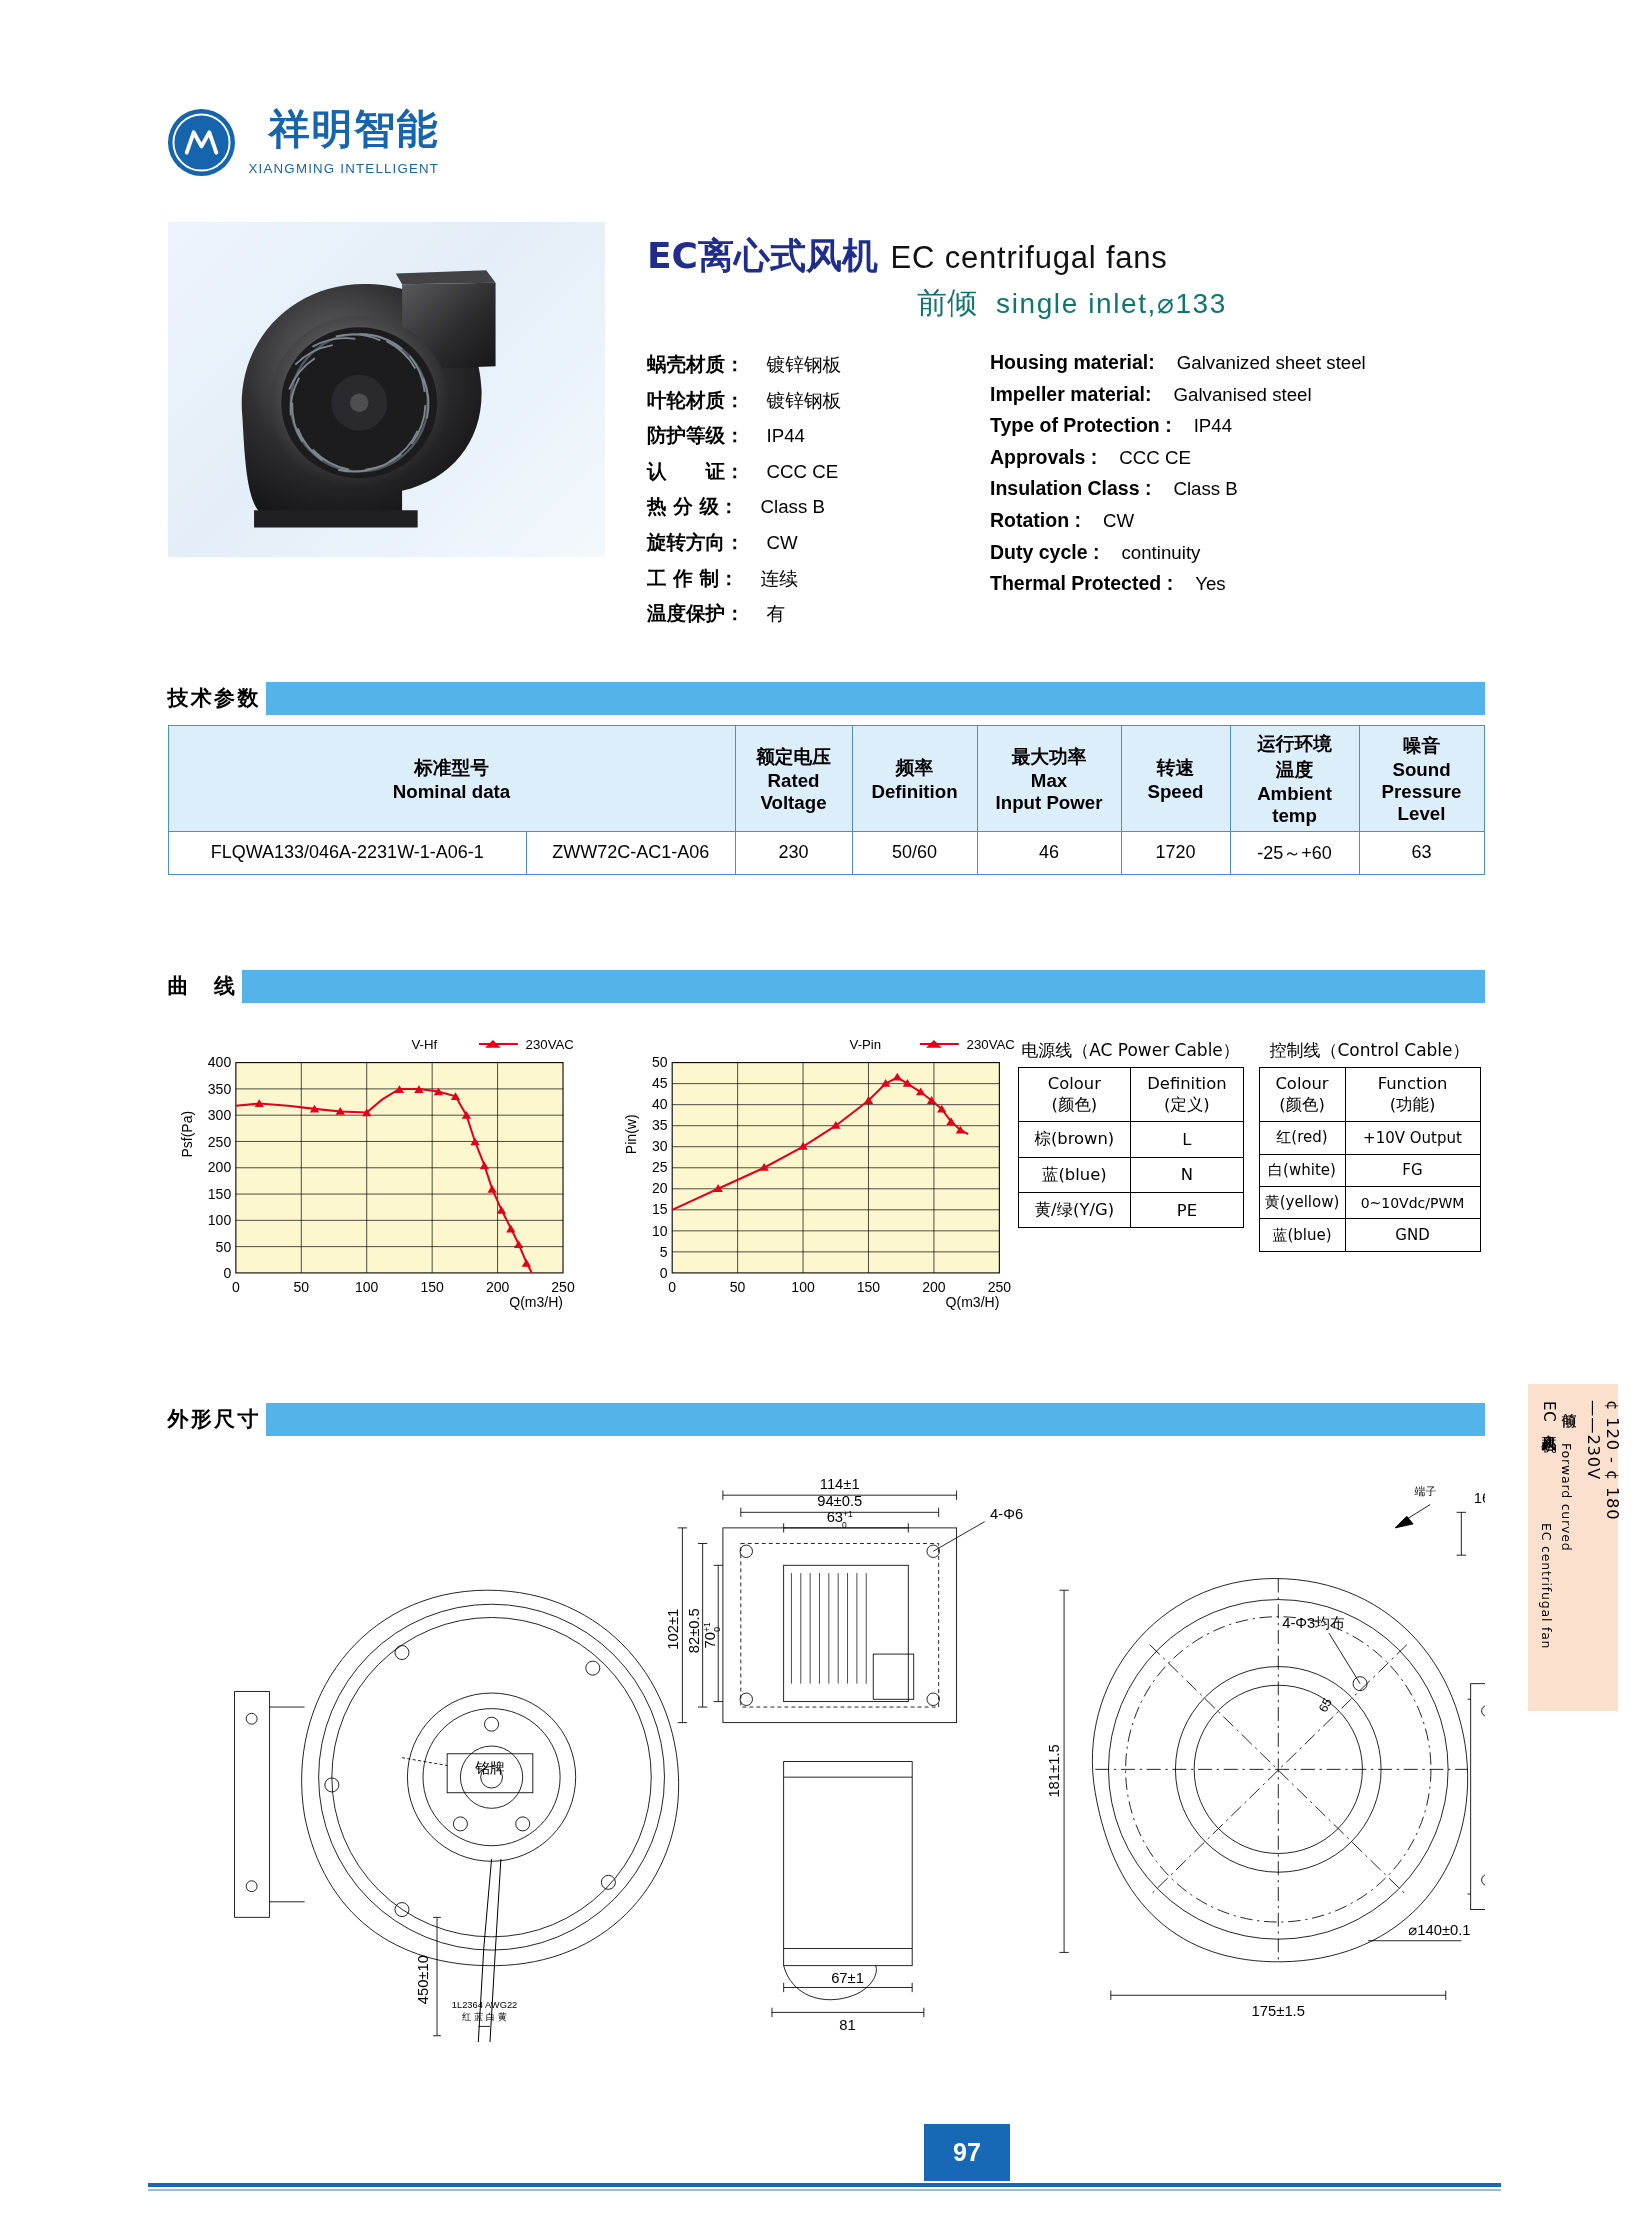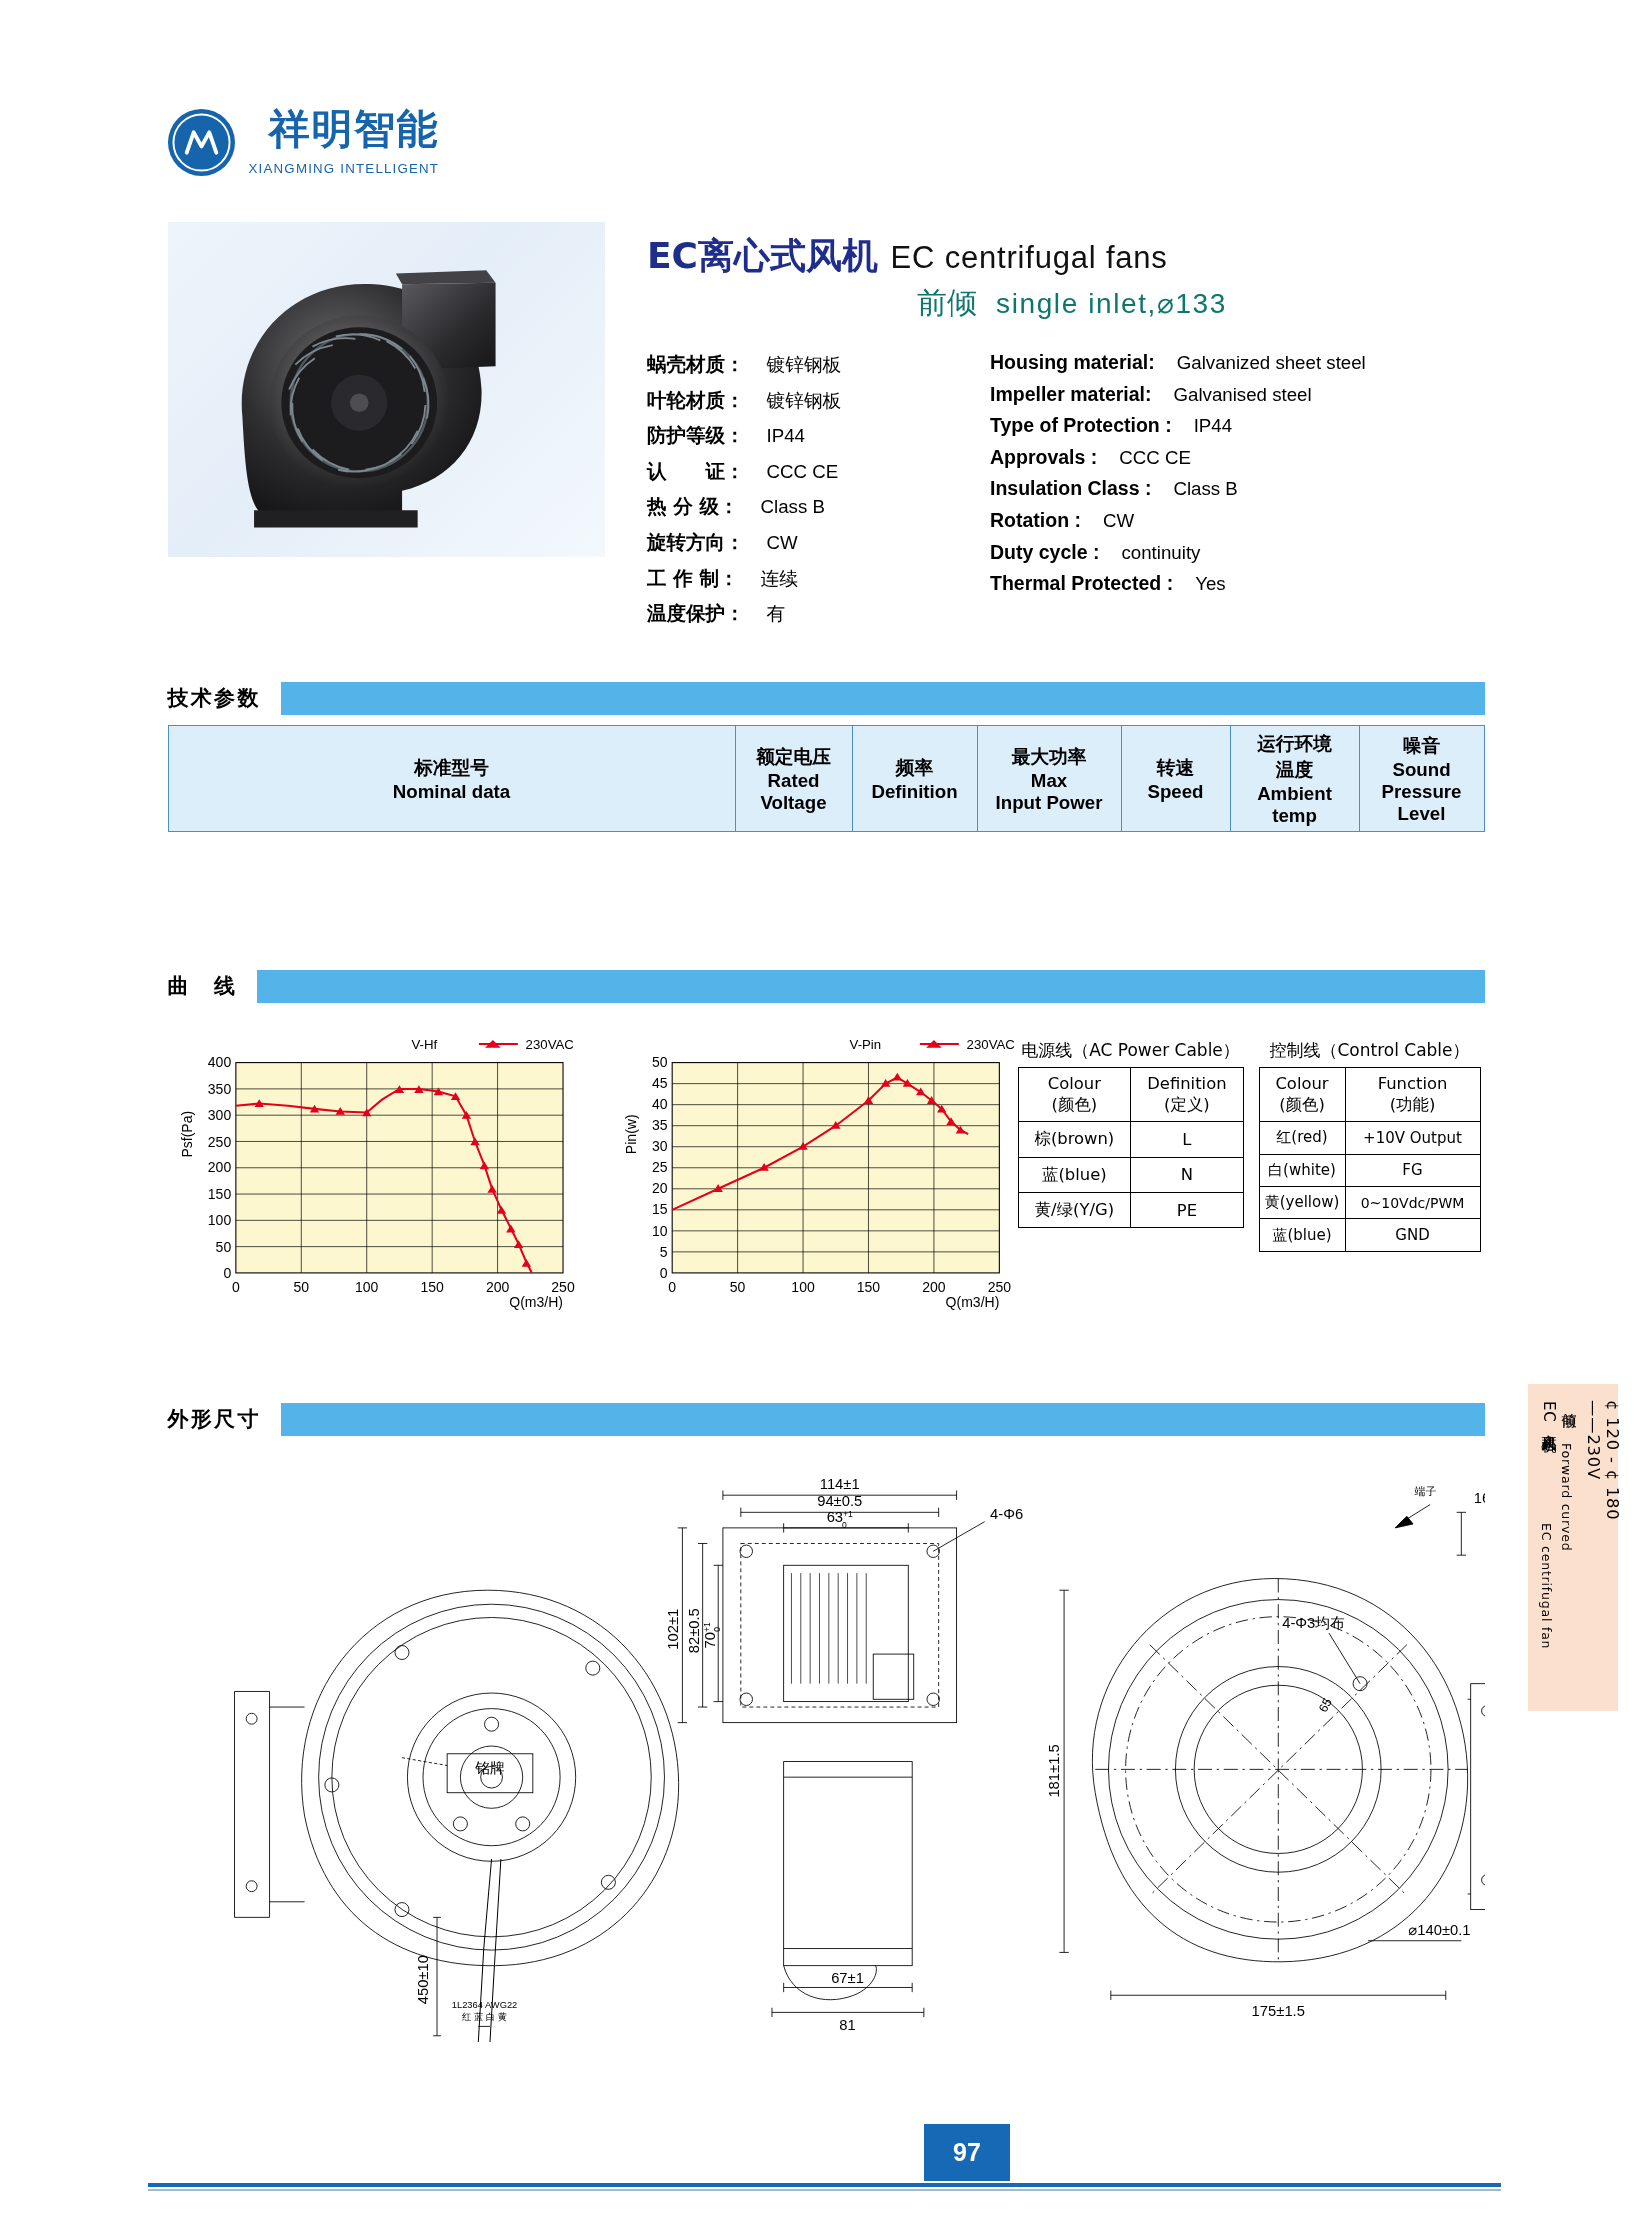--- a/index.html
+++ b/index.html
@@ -47,21 +47,21 @@
   .spec-row { display:flex; align-items:baseline; margin-bottom:8.6px; font-size:19.5px; }
   .spec-k-cn { font-family:"DejaVu Sans", sans-serif; font-weight:600; white-space:nowrap; }
   .spec-v { margin-left:22px; font-family:"Liberation Sans", sans-serif; font-size:18.7px;}
   .spec-k-en { font-weight:bold; font-size:19.5px; white-space:nowrap; }
 
   
   .sec { position:absolute; left:19.5px; width:1317px; height:33px; }
   .sec .label {
     position:absolute; left:0; top:0; height:33px; line-height:33px;
     font-size:21px; font-weight:bold; font-family:"DejaVu Sans", sans-serif;
-    background:#fff; padding-right:20px; z-index:2; letter-spacing:2.3px;
+    background:#fff; padding-right:5px; z-index:2; letter-spacing:2.3px;
   }
   .sec .bar { position:absolute; left:0; top:0; height:33px; width:100%; background:#54b4ea; }
 
   
   .tbl { position:absolute; left:19.5px; width:1317px; border-collapse:collapse; }
   .tbl td, .tbl th { border:0.8px solid #4a90c4; text-align:center; font-family:"Liberation Sans", sans-serif; }
   .tbl .hd { background:#ddeefb; font-size:18.7px; font-weight:bold; padding:4.7px 1.6px; }
   .tbl .hd .cn { font-family:"DejaVu Sans", sans-serif; display:block; }
   .tbl .hd .en { display:block; font-weight:bold; }
   .tbl .sub { background:#ddeefb; font-size:18px; font-weight:bold; padding:5.5px 1.6px; font-family:"DejaVu Sans", sans-serif;}
@@ -289,20 +289,30 @@
         </td>
         <td class="hd" style="width:129px">
           <span class="cn">运行环境<br>温度</span>
           <span class="en">Ambient<br>temp</span>
         </td>
         <td class="hd" style="width:125px">
           <span class="cn">噪音</span>
           <span class="en">Sound<br>Pressure<br>Level</span>
         </td>
       </tr>
+      <tr>
+        <td class="val">FLQWA133/046A-2231W-1-A06-1</td>
+        <td class="val">ZWW72C-AC1-A06</td>
+        <td class="val">230</td>
+        <td class="val">50/60</td>
+        <td class="val">46</td>
+        <td class="val">1720</td>
+        <td class="val">-25～+60</td>
+        <td class="val">63</td>
+      </tr>
     </tbody>
       </table>
 
     <div class="sec" style="top:970px">
       <div class="bar"></div>
       <div class="label">曲　线</div>
     </div>
 
     <div class="chart-area">
 

